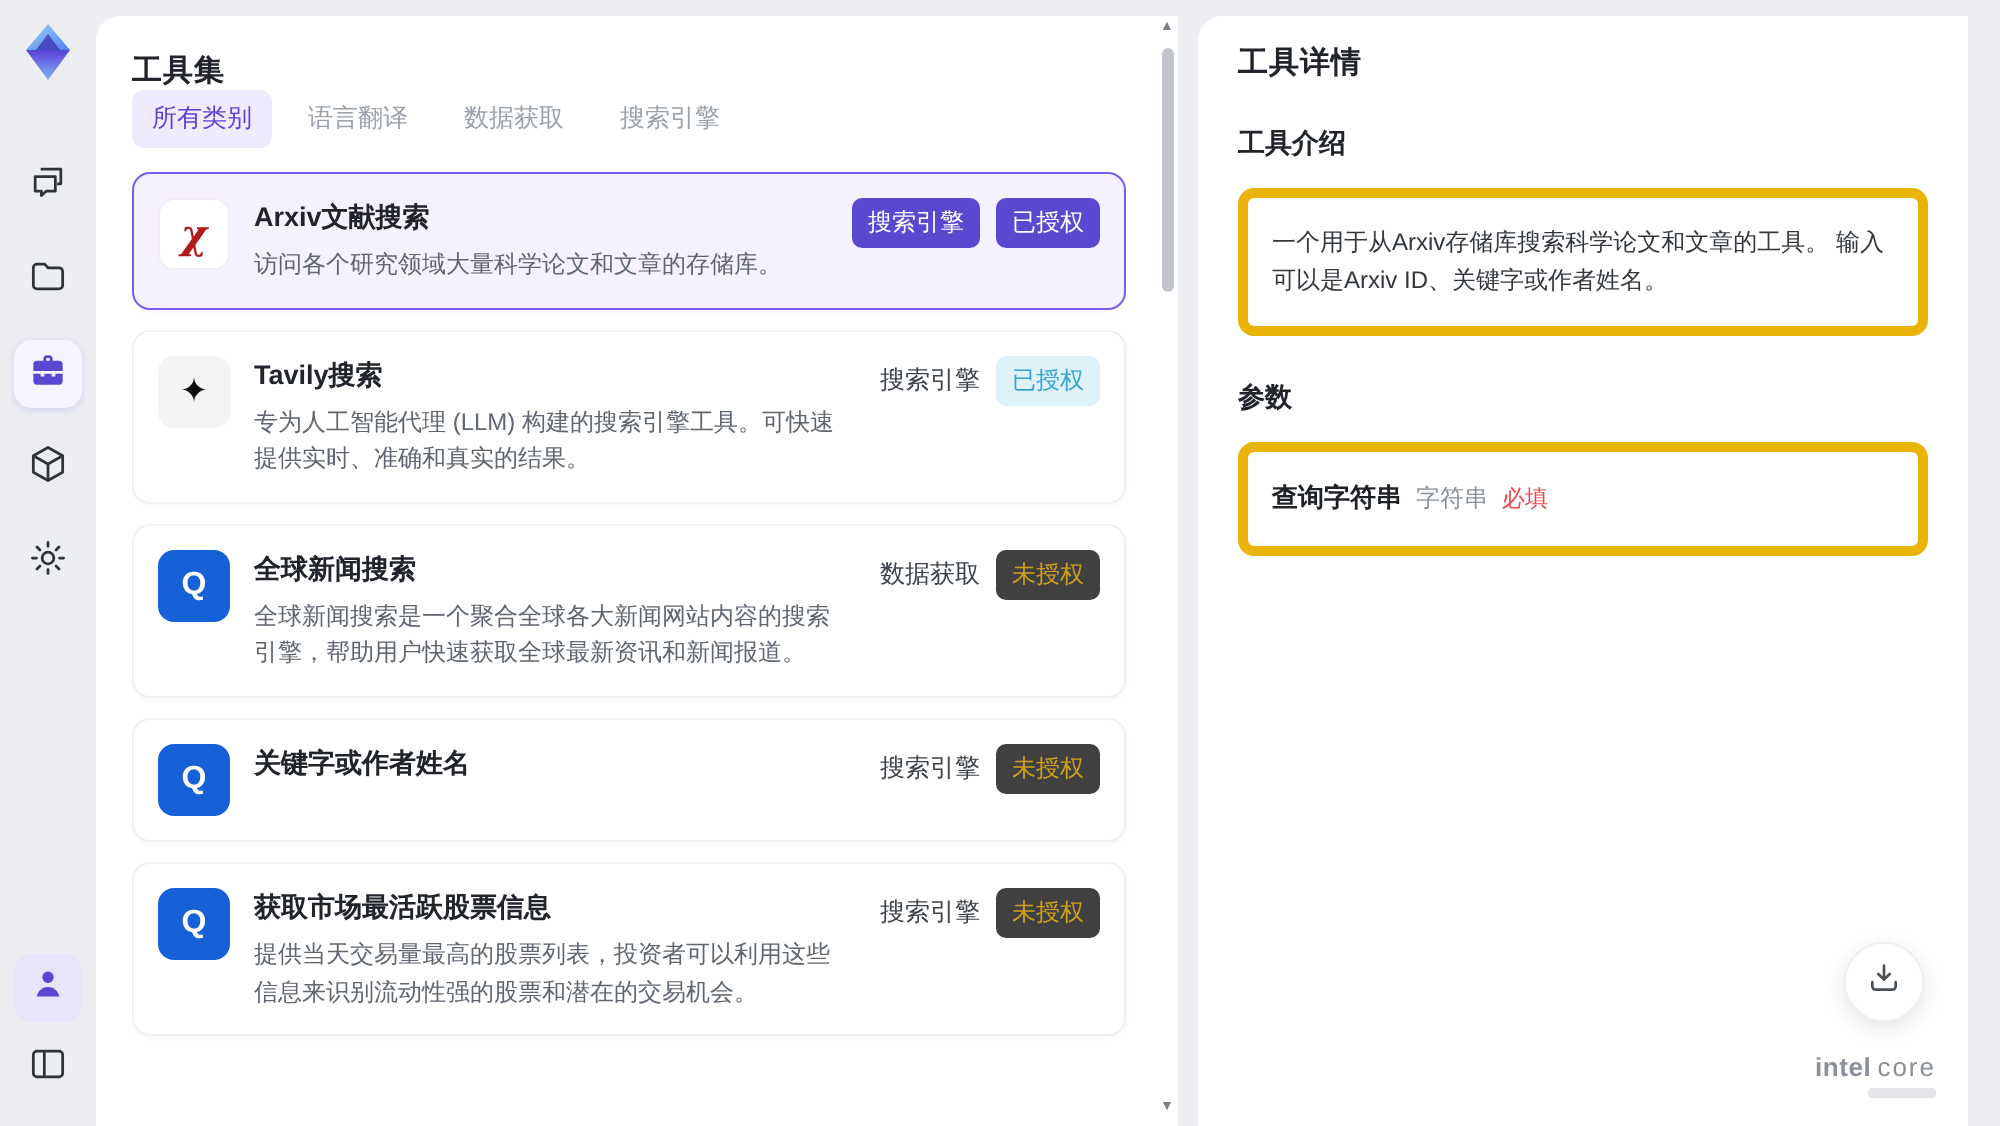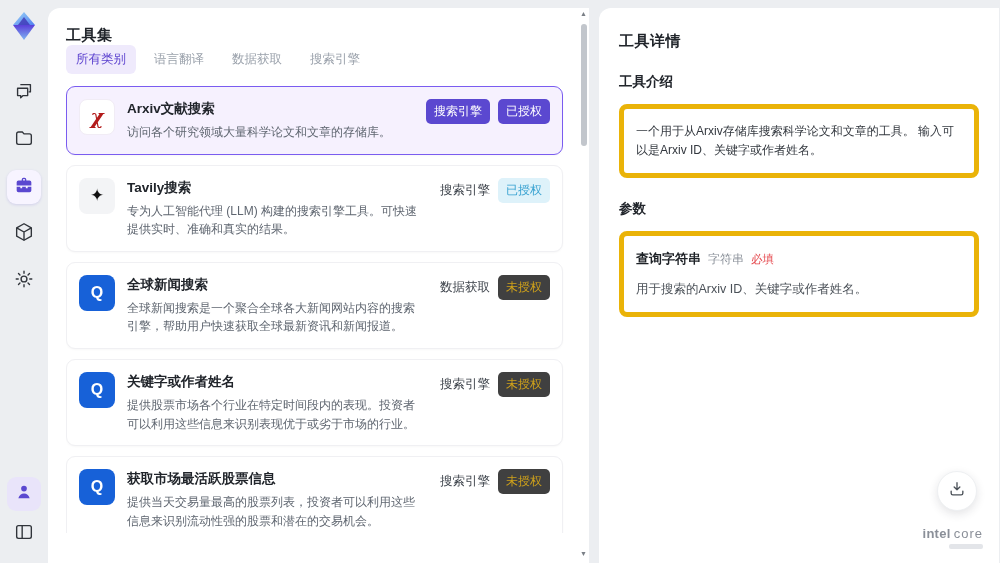--- a/index.html
+++ b/index.html
@@ -69,22 +69,22 @@
   .vscroll { position:absolute; top:2px; right:0; bottom:6px; width:10px; }
   .vscroll .arrow { position:absolute; left:1px; font-size:7px; color:#7a7f86; cursor:pointer; }
   .vscroll .arrow.up { top:0; }
   .vscroll .arrow.down { bottom:0; }
   .vscroll .thumb {
     position:absolute; top:14px; left:2px; width:6px; height:122px;
     background:#c2c6cc; border-radius:3px; cursor:grab;
   }
   
   .detail-panel {
-    margin:8px 1px 0 10px; flex:1; background:#fff;
-    border-radius:12px 0 0 0; padding:24px 20px; position:relative;
+    margin:8px 16px 0 10px; flex:1; background:#fff;
+    border-radius:12px 0 0 0; padding:14px 20px; position:relative;
   }
   .detail-title { font-size:15px; font-weight:bold; letter-spacing:.5px; }
   .section-heading { font-size:13.5px; font-weight:bold; margin-top:22px; }
   .info-box {
     border:5px solid #eab308; border-radius:8px; background:#fff;
     padding:13px 12px; margin-top:13px; font-size:12px; color:#33383f; line-height:1.6;
   }
   .param-head { display:flex; align-items:baseline; gap:7px; }
   .param-name { font-size:13px; font-weight:bold; color:#1e2227; }
   .param-type { font-size:12px; color:#8a9099; }
@@ -239,21 +239,20 @@
     </div>
   </div>
       <div class="tool-card">
     <div class="tool-icon" data-icon="q">
 
       <span class="icv icv-q">Q</span>
 
     </div>
     <div class="tool-info">
       <div class="tool-title">关键字或作者姓名</div>
-      <div class="tool-desc">提供股票市场各个行业在特定时间段内的表现。投资者可以利用这些信息来识别表现优于或劣于市场的行业。</div>
     </div>
     <div class="tool-badges">
       <span class="category-label">搜索引擎</span>
       <span class="badge auth-no">未授权</span>
     </div>
   </div>
       <div class="tool-card">
     <div class="tool-icon" data-icon="q">
 
       <span class="icv icv-q">Q</span>
@@ -282,21 +281,20 @@
   <div class="info-box">
     <span>一个用于从Arxiv存储库搜索科学论文和文章的工具。 输入可以是Arxiv ID、关键字或作者姓名。</span>
   </div>
   <h2 class="section-heading">参数</h2>
   <div class="info-box">
     <div class="param-head">
       <span class="param-name">查询字符串</span>
       <span class="param-type">字符串</span>
       <span class="param-required">必填</span>
     </div>
-    <div class="param-desc">用于搜索的Arxiv ID、关键字或作者姓名。</div>
   </div>
 
   <div class="fab">
     <span>
       <svg viewBox="0 0 24 24" width="20" height="20" fill="none" stroke="#4b5158" stroke-width="1.6" stroke-linecap="round" stroke-linejoin="round">
         <path d="M12 4.5v8.5m0 0l-3.4-3.4M12 13l3.4-3.4"></path>
         <path d="M5 14.5V17a2 2 0 0 0 2 2h10a2 2 0 0 0 2-2v-2.5"></path>
       </svg>
     </span>
   </div>

